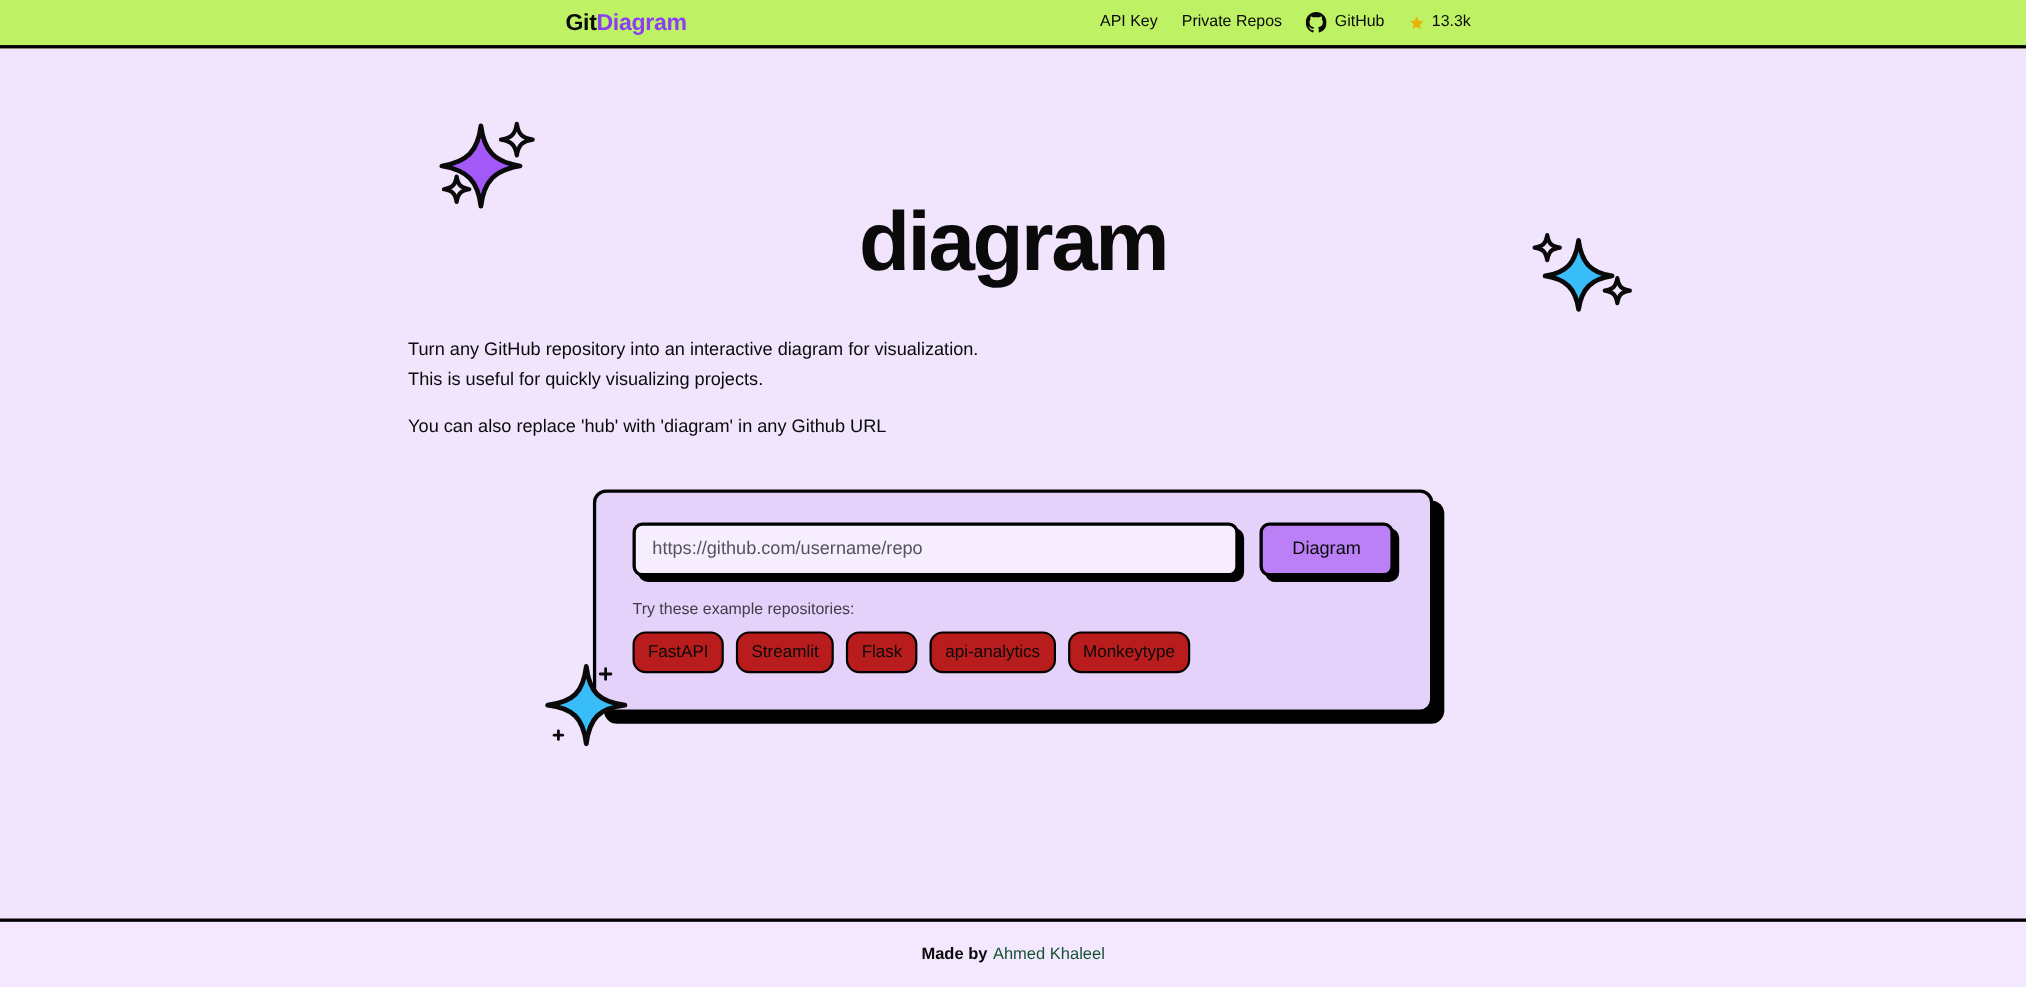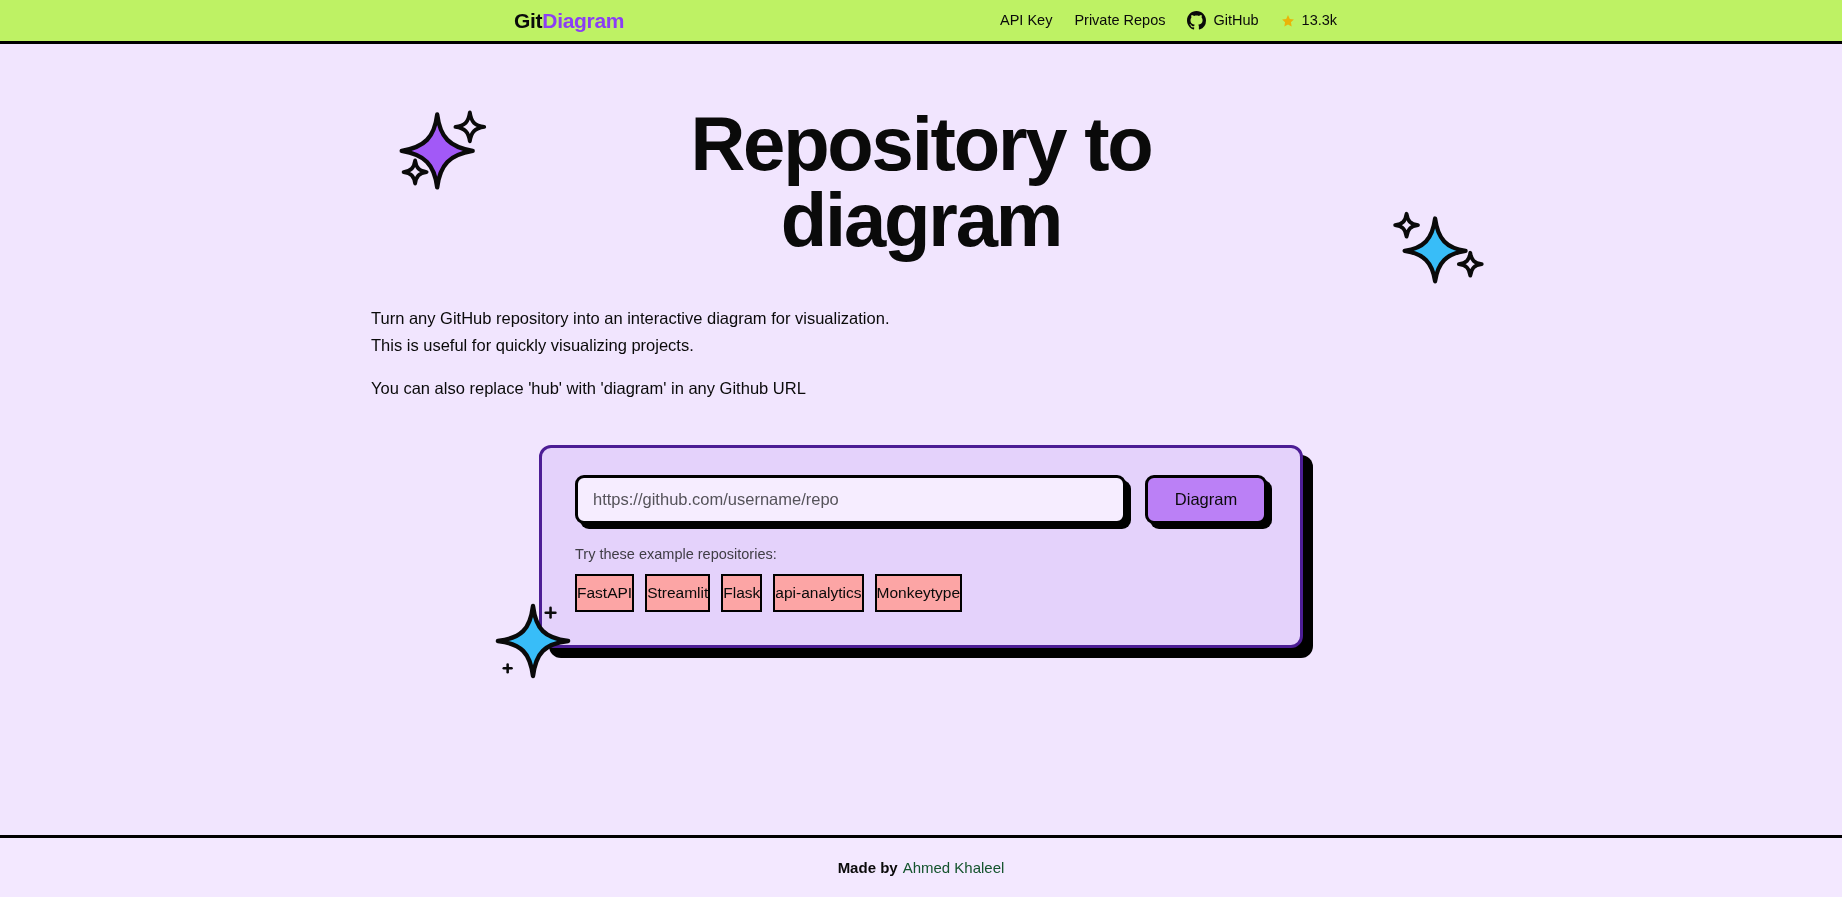--- a/index.html
+++ b/index.html
@@ -114,21 +114,21 @@
   
   .card-wrap {
     position: relative;
     margin-top: 43px;
     width: 764px;
   }
 
   .card {
     position: relative;
     background: #e4d2fb;
-    border: 3px solid #4c1d95;
+    border: 3px solid #000000;
     border-radius: 12px;
     box-shadow: 10px 10px 0 0 #000000;
     padding: 27px 33px 33px 33px;
     z-index: 2;
   }
 
   .input-row {
     display: flex;
     align-items: stretch;
     gap: 19px;
@@ -170,24 +170,24 @@
   }
 
   .example-row {
     margin-top: 12px;
     display: flex;
     gap: 11px;
     flex-wrap: wrap;
   }
 
   .example-btn {
-    background: #fca5a5;
+    background: #b91c1c;
     border: 2.5px solid #000000;
-    border-radius: 0;
-    padding: 8px 0;
+    border-radius: 12px;
+    padding: 8px 12px;
     font-family: "Liberation Sans", sans-serif;
     font-size: 15.5px;
     color: #0a0a0a;
     cursor: pointer;
     line-height: 1.15;
   }
 
   .sparkle-blue-card {
     position: absolute;
     left: -45px;
@@ -263,21 +263,21 @@
 
     <span class="sparkle sparkle-purple">
       <svg viewBox="0 0 100 100" width="96" height="96" aria-hidden="true">
         <path d="M45 14 C48 38 58 48 82 52 C58 56 48 66 45 90 C42 66 32 56 8 52 C32 48 42 38 45 14 Z" fill="#a259f7" stroke="#0a0a0a" stroke-width="4.5" stroke-linejoin="round"></path>
         <path d="M79 12 C80.5 22 84 25.5 94 27 C84 28.5 80.5 32 79 42 C77.5 32 74 28.5 64 27 C74 25.5 77.5 22 79 12 Z" fill="none" stroke="#0a0a0a" stroke-width="4" stroke-linejoin="round"></path>
         <path d="M22 62 C23.3 70 26 72.7 34 74 C26 75.3 23.3 78 22 86 C20.7 78 18 75.3 10 74 C18 72.7 20.7 70 22 62 Z" fill="none" stroke="#0a0a0a" stroke-width="4" stroke-linejoin="round"></path>
       </svg>
     </span>
 
     <h1 class="hero-title">
-      <span>Repository to</span><br>
+      <br>
       <span>diagram</span>
     </h1>
 
     <span class="sparkle sparkle-blue-right">
       <svg viewBox="0 0 100 82" width="96" height="78" aria-hidden="true">
         <path d="M48 10 C51 32 60 41 80 44 C60 47 51 56 48 76 C45 56 36 47 16 44 C36 41 45 32 48 10 Z" fill="#38bdf8" stroke="#0a0a0a" stroke-width="4.5" stroke-linejoin="round"></path>
         <path d="M18 5 C19.3 13 22 15.7 30 17 C22 18.3 19.3 21 18 29 C16.7 21 14 18.3 6 17 C14 15.7 16.7 13 18 5 Z" fill="none" stroke="#0a0a0a" stroke-width="4" stroke-linejoin="round"></path>
         <path d="M85 46 C86.3 54 89 56.7 97 58 C89 59.3 86.3 62 85 70 C83.7 62 81 59.3 73 58 C81 56.7 83.7 54 85 46 Z" fill="none" stroke="#0a0a0a" stroke-width="4" stroke-linejoin="round"></path>
       </svg>
     </span>

